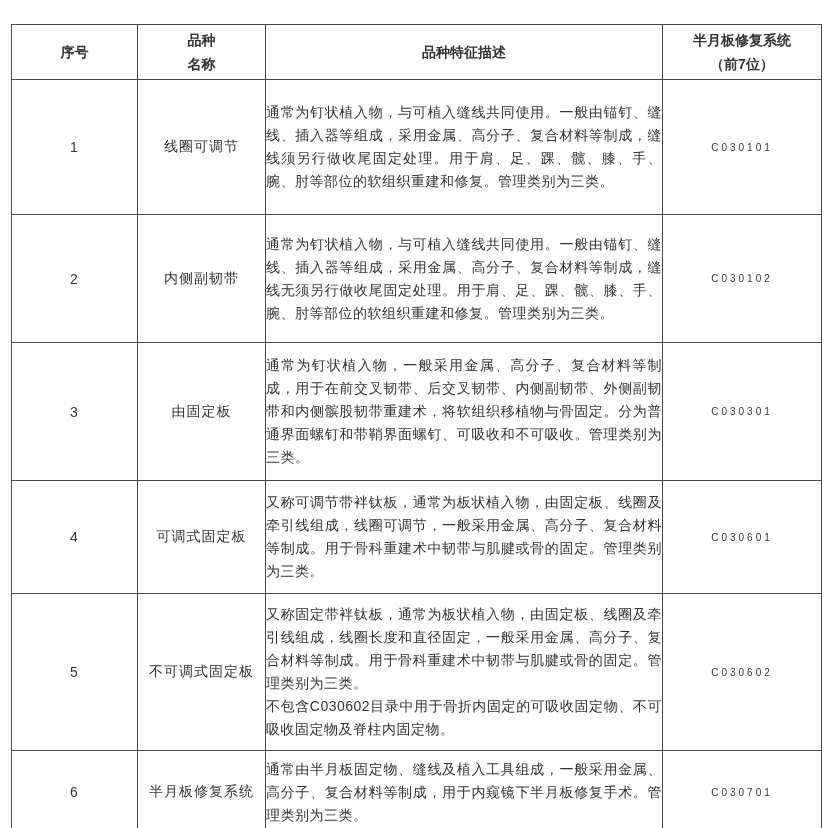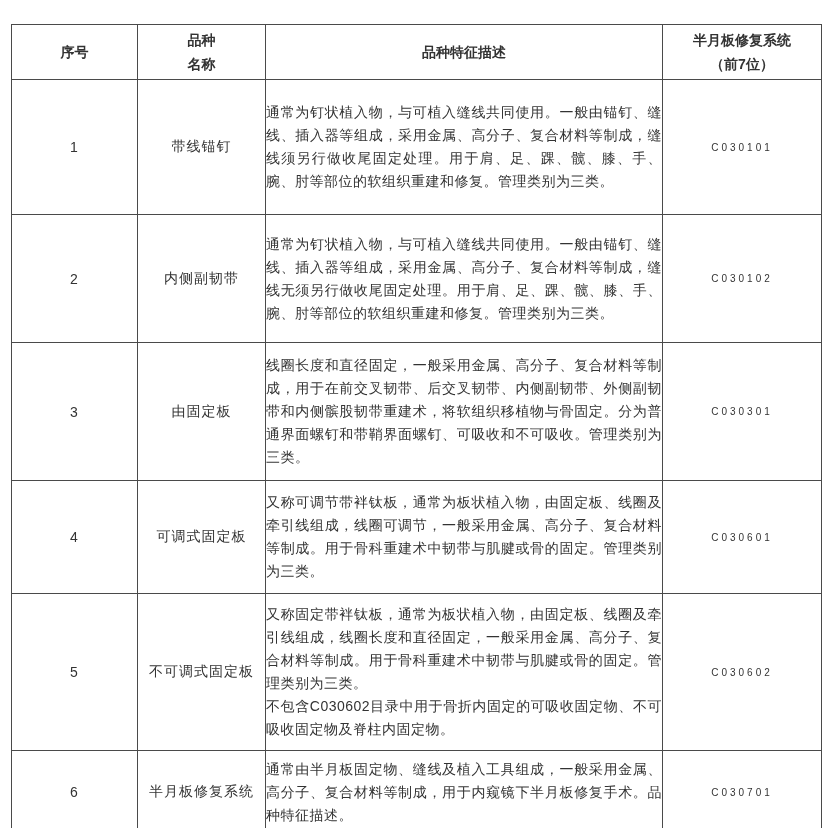--- a/index.html
+++ b/index.html
@@ -87,39 +87,39 @@
       </th>
       <th>
         <span class="hdr-line">半月板修复系统</span>
         <span class="hdr-line">（前7位）</span>
       </th>
     </tr>
   </thead>
   <tbody>
     <tr class="row-r1">
       <td class="cell-center">1</td>
-      <td class="cell-center">带线锚钉</td>
+      <td class="cell-center">线圈可调节</td>
       <td class="cell-desc">
         <p>通常为钉状植入物，与可植入缝线共同使用。一般由锚钉、缝线、插入器等组成，采用金属、高分子、复合材料等制成，缝线须另行做收尾固定处理。用于肩、足、踝、髋、膝、手、腕、肘等部位的软组织重建和修复。管理类别为三类。</p>
       </td>
       <td class="cell-code">C030101</td>
     </tr>
     <tr class="row-r2">
       <td class="cell-center">2</td>
       <td class="cell-center">内侧副韧带</td>
       <td class="cell-desc">
         <p>通常为钉状植入物，与可植入缝线共同使用。一般由锚钉、缝线、插入器等组成，采用金属、高分子、复合材料等制成，缝线无须另行做收尾固定处理。用于肩、足、踝、髋、膝、手、腕、肘等部位的软组织重建和修复。管理类别为三类。</p>
       </td>
       <td class="cell-code">C030102</td>
     </tr>
     <tr class="row-r3">
       <td class="cell-center">3</td>
       <td class="cell-center">由固定板</td>
       <td class="cell-desc">
-        <p>线圈长度和直径固定，一般采用金属、高分子、复合材料等制成，用于在前交叉韧带、后交叉韧带、内侧副韧带、外侧副韧带和内侧髌股韧带重建术，将软组织移植物与骨固定。分为普通界面螺钉和带鞘界面螺钉、可吸收和不可吸收。管理类别为三类。</p>
+        <p>通常为钉状植入物，一般采用金属、高分子、复合材料等制成，用于在前交叉韧带、后交叉韧带、内侧副韧带、外侧副韧带和内侧髌股韧带重建术，将软组织移植物与骨固定。分为普通界面螺钉和带鞘界面螺钉、可吸收和不可吸收。管理类别为三类。</p>
       </td>
       <td class="cell-code">C030301</td>
     </tr>
     <tr class="row-r4">
       <td class="cell-center">4</td>
       <td class="cell-center">可调式固定板</td>
       <td class="cell-desc">
         <p>又称可调节带袢钛板，通常为板状植入物，由固定板、线圈及牵引线组成，线圈可调节，一般采用金属、高分子、复合材料等制成。用于骨科重建术中韧带与肌腱或骨的固定。管理类别为三类。</p>
       </td>
       <td class="cell-code">C030601</td>
@@ -130,18 +130,18 @@
       <td class="cell-desc">
         <p>又称固定带袢钛板，通常为板状植入物，由固定板、线圈及牵引线组成，线圈长度和直径固定，一般采用金属、高分子、复合材料等制成。用于骨科重建术中韧带与肌腱或骨的固定。管理类别为三类。</p>
         <p>不包含C030602目录中用于骨折内固定的可吸收固定物、不可吸收固定物及脊柱内固定物。</p>
       </td>
       <td class="cell-code">C030602</td>
     </tr>
     <tr class="row-r6">
       <td class="cell-center">6</td>
       <td class="cell-center">半月板修复系统</td>
       <td class="cell-desc">
-        <p>通常由半月板固定物、缝线及植入工具组成，一般采用金属、高分子、复合材料等制成，用于内窥镜下半月板修复手术。品种特征描述。</p>
+        <p>通常由半月板固定物、缝线及植入工具组成，一般采用金属、高分子、复合材料等制成，用于内窥镜下半月板修复手术。管理类别为三类。</p>
       </td>
       <td class="cell-code">C030701</td>
     </tr>
   </tbody>
 </table>
 
 </body></html>

